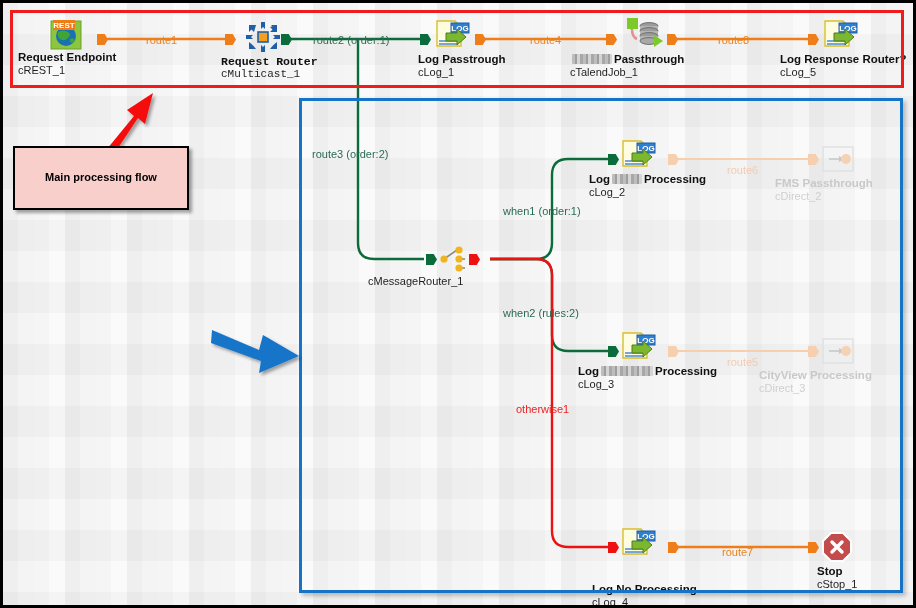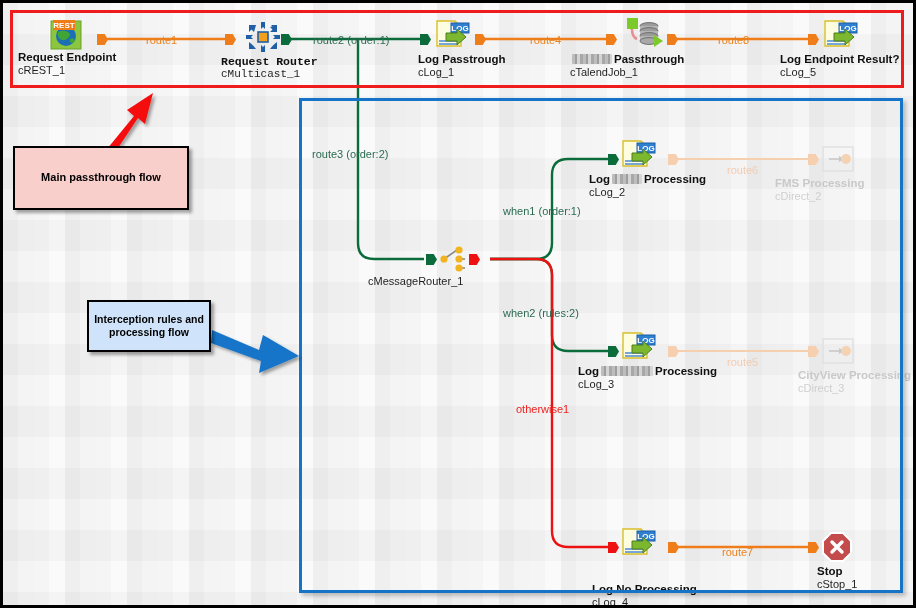--- a/index.html
+++ b/index.html
@@ -246,21 +246,21 @@
         <path d="M4 2 L22 2 L28 8 L28 27 L4 27 Z" fill="#fffde0" stroke="#d8bf2a" stroke-width="1.4"></path>
         <path d="M22 2 L22 8 L28 8 Z" fill="#f2efc0" stroke="#d8bf2a" stroke-width="1"></path>
         <line x1="6" y1="22" x2="24" y2="22" stroke="#3b7fd4" stroke-width="1.4"></line>
         <line x1="6" y1="25" x2="24" y2="25" stroke="#3b7fd4" stroke-width="1.4"></line>
         <rect x="18" y="4" width="18" height="10" fill="#2f7fd1" stroke="#1a5fa8"></rect>
         <text x="27" y="12" font-family="Liberation Sans, sans-serif" font-size="8" font-weight="bold" fill="#ffffff" text-anchor="middle">LOG</text>
         <path d="M13 14 L24 14 L24 10 L33 18 L24 26 L24 22 L13 22 Z" fill="#7cb82f" stroke="#4d7d1a" stroke-width="1"></path>
       </svg>
     </div>
     <div class="labels" style="left:-41px;top:34px;">
-      <div class="title">Log Endpoint Result?</div>
+      <div class="title">Log Response Router?</div>
       <div class="sub">cLog_5</div>
     </div>
   </div>
 
   <div class="node" style="left:432px;top:242px;">
     <div class="icon" style="width:42px;height:28px;">
       <svg width="42" height="28" viewBox="0 0 42 28">
         <line x1="9" y1="14" x2="22" y2="5" stroke="#8a8a8a" stroke-width="1.6"></line>
         <line x1="22" y1="14" x2="30" y2="14" stroke="#8a8a8a" stroke-width="1.6"></line>
         <line x1="22" y1="23" x2="30" y2="23" stroke="#8a8a8a" stroke-width="1.6"></line>
@@ -298,21 +298,21 @@
   <div class="node faded" style="left:818px;top:142px;">
     <div class="icon">
       <svg width="34" height="28" viewBox="0 0 34 28">
         <rect x="2" y="2" width="30" height="24" fill="none" stroke="#e0e0e0" stroke-width="1.4"></rect>
         <line x1="8" y1="14" x2="18" y2="14" stroke="#c8c8c8" stroke-width="1.6"></line>
         <path d="M18 11 L23 14 L18 17 Z" fill="#c8c8c8"></path>
         <circle cx="25" cy="14" r="5" fill="#f4d2b4"></circle>
       </svg>
     </div>
     <div class="labels" style="left:-46px;top:32px;">
-      <div class="title">FMS Processing</div>
+      <div class="title">FMS Passthrough</div>
       <div class="sub">cDirect_2</div>
     </div>
   </div>
 
   <div class="node" style="left:616px;top:328px;">
     <div class="icon">
       <svg width="40" height="32" viewBox="0 0 40 32">
         <path d="M4 2 L22 2 L28 8 L28 27 L4 27 Z" fill="#fffde0" stroke="#d8bf2a" stroke-width="1.4"></path>
         <path d="M22 2 L22 8 L28 8 Z" fill="#f2efc0" stroke="#d8bf2a" stroke-width="1"></path>
         <line x1="6" y1="22" x2="24" y2="22" stroke="#3b7fd4" stroke-width="1.4"></line>
@@ -332,21 +332,21 @@
 
   <div class="node faded" style="left:818px;top:334px;">
     <div class="icon">
       <svg width="34" height="28" viewBox="0 0 34 28">
         <rect x="2" y="2" width="30" height="24" fill="none" stroke="#e0e0e0" stroke-width="1.4"></rect>
         <line x1="8" y1="14" x2="18" y2="14" stroke="#c8c8c8" stroke-width="1.6"></line>
         <path d="M18 11 L23 14 L18 17 Z" fill="#c8c8c8"></path>
         <circle cx="25" cy="14" r="5" fill="#f4d2b4"></circle>
       </svg>
     </div>
-    <div class="labels" style="left:-62px;top:32px;margin-left:39px;">
+    <div class="labels" style="left:-62px;top:32px;">
       <div class="title">CityView Processing</div>
       <div class="sub">cDirect_3</div>
     </div>
   </div>
 
   <div class="node" style="left:616px;top:524px;">
     <div class="icon">
       <svg width="40" height="32" viewBox="0 0 40 32">
         <path d="M4 2 L22 2 L28 8 L28 27 L4 27 Z" fill="#fffde0" stroke="#d8bf2a" stroke-width="1.4"></path>
         <path d="M22 2 L22 8 L28 8 Z" fill="#f2efc0" stroke="#d8bf2a" stroke-width="1"></path>
@@ -388,15 +388,14 @@
 
     <g filter="url(#shadow)">
       <path d="M104,146 L131,113 L124,107 L150,90 L142,121 L135,115 L111,151 Z" fill="#f50d0d"></path>
     </g>
 
     <g filter="url(#shadow)">
       <path d="M209,327 L256,347 L260,332 L296,353 L256,370 L258,358 L208,340 Z" fill="#1574c8"></path>
     </g>
   </svg>
 
-  <div class="callout" id="callout-main">Main passthrough flow</div>
-  <div class="callout" id="callout-rules">Interception rules and processing flow</div>
+  <div class="callout" id="callout-main">Main processing flow</div>
 </div>
 
 </body></html>

